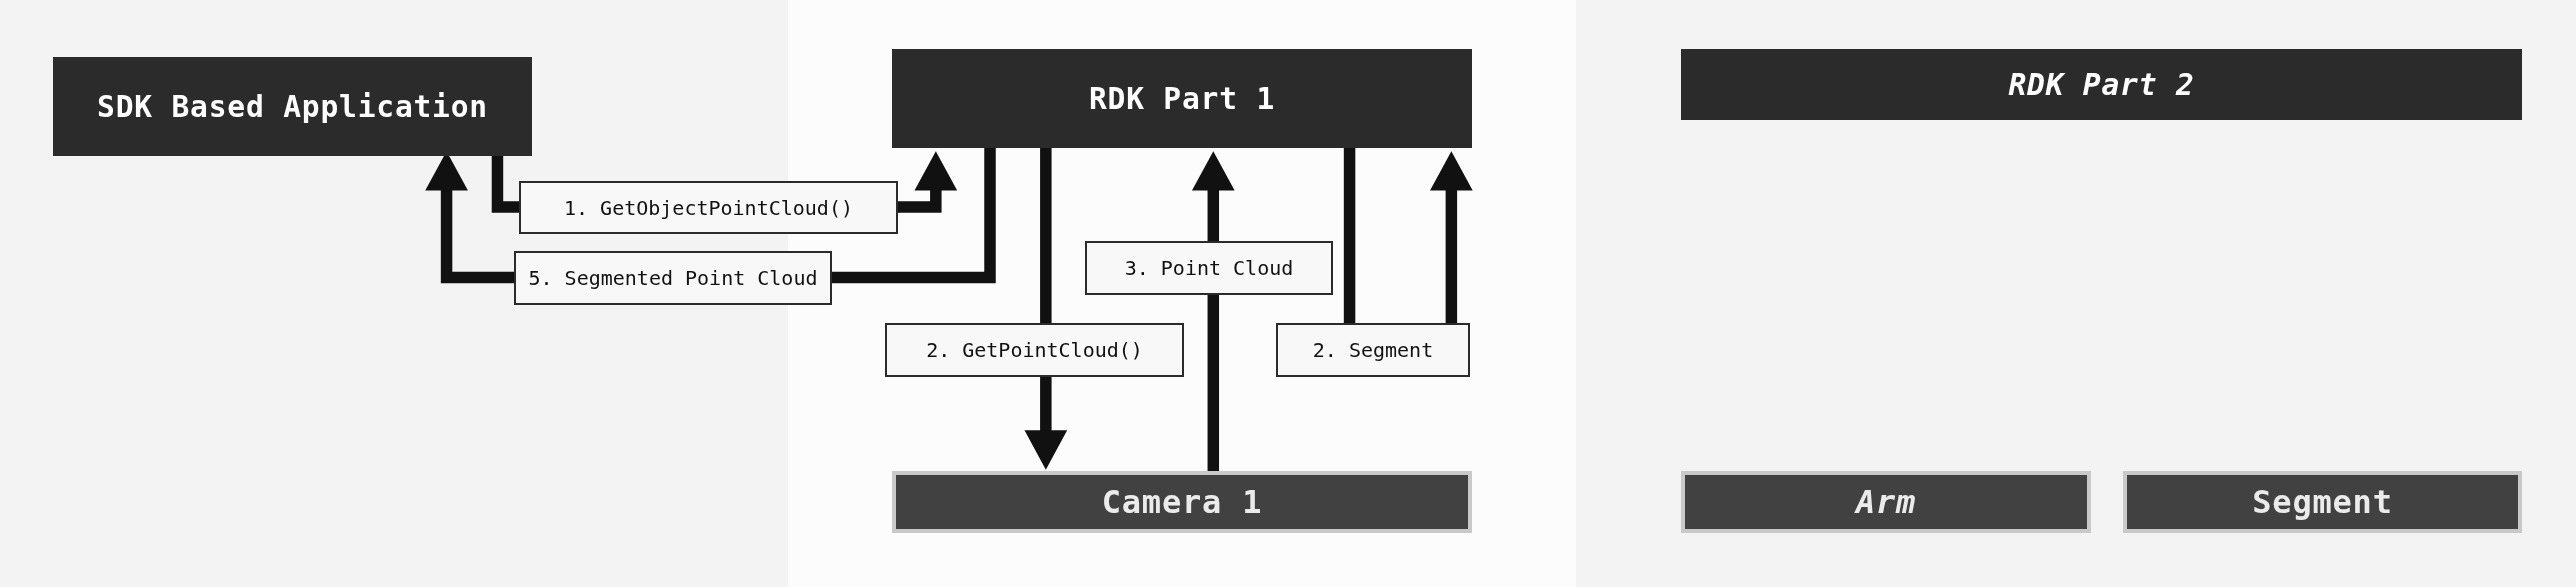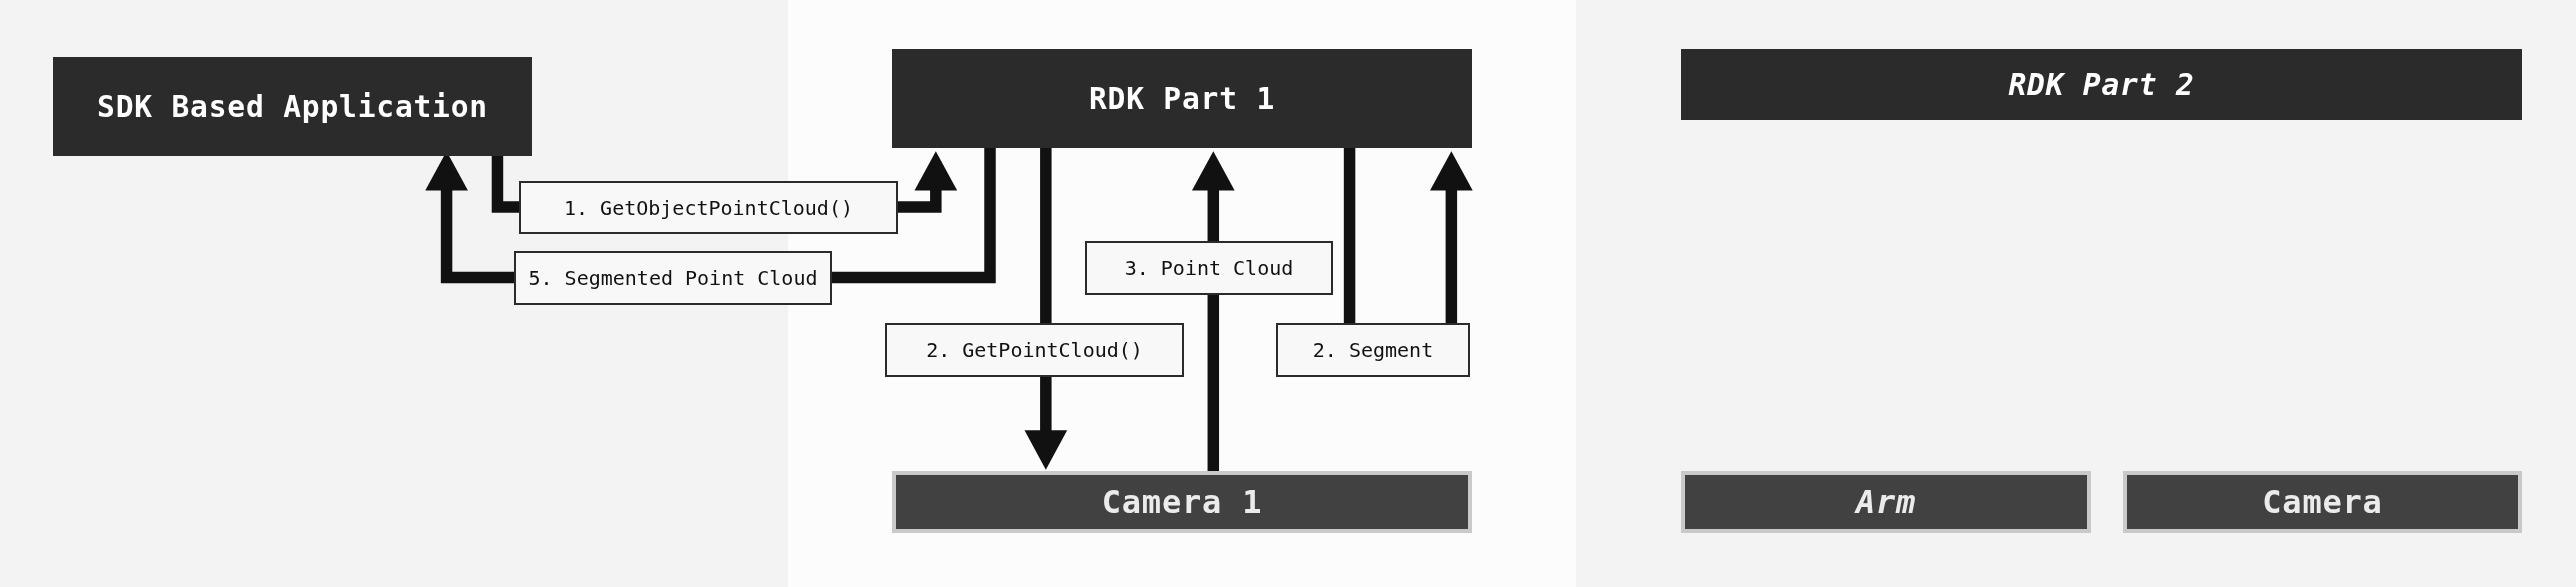--- a/index.html
+++ b/index.html
@@ -89,21 +89,21 @@
       <path d="M 1768 398 L 1768 216"></path>
       <polygon points="1742,232 1794,232 1768,184"></polygon>
     </g>
   </svg>
 
   <div class="node header-box n-sdk">SDK Based Application</div>
   <div class="node header-box n-rdk1">RDK Part 1</div>
   <div class="node header-box n-rdk2">RDK Part 2</div>
   <div class="node device-box n-cam">Camera 1</div>
   <div class="node device-box n-arm">Arm</div>
-  <div class="node device-box n-gantry">Camera</div>
+  <div class="node device-box n-gantry">Segment</div>
 
   <div class="label-box l-1">1. GetObjectPointCloud()</div>
   <div class="label-box l-5">5. Segmented Point Cloud</div>
   <div class="label-box l-3">3. Point Cloud</div>
   <div class="label-box l-2">2. GetPointCloud()</div>
   <div class="label-box l-4">2. Segment</div>
 
 </div>
 
 

